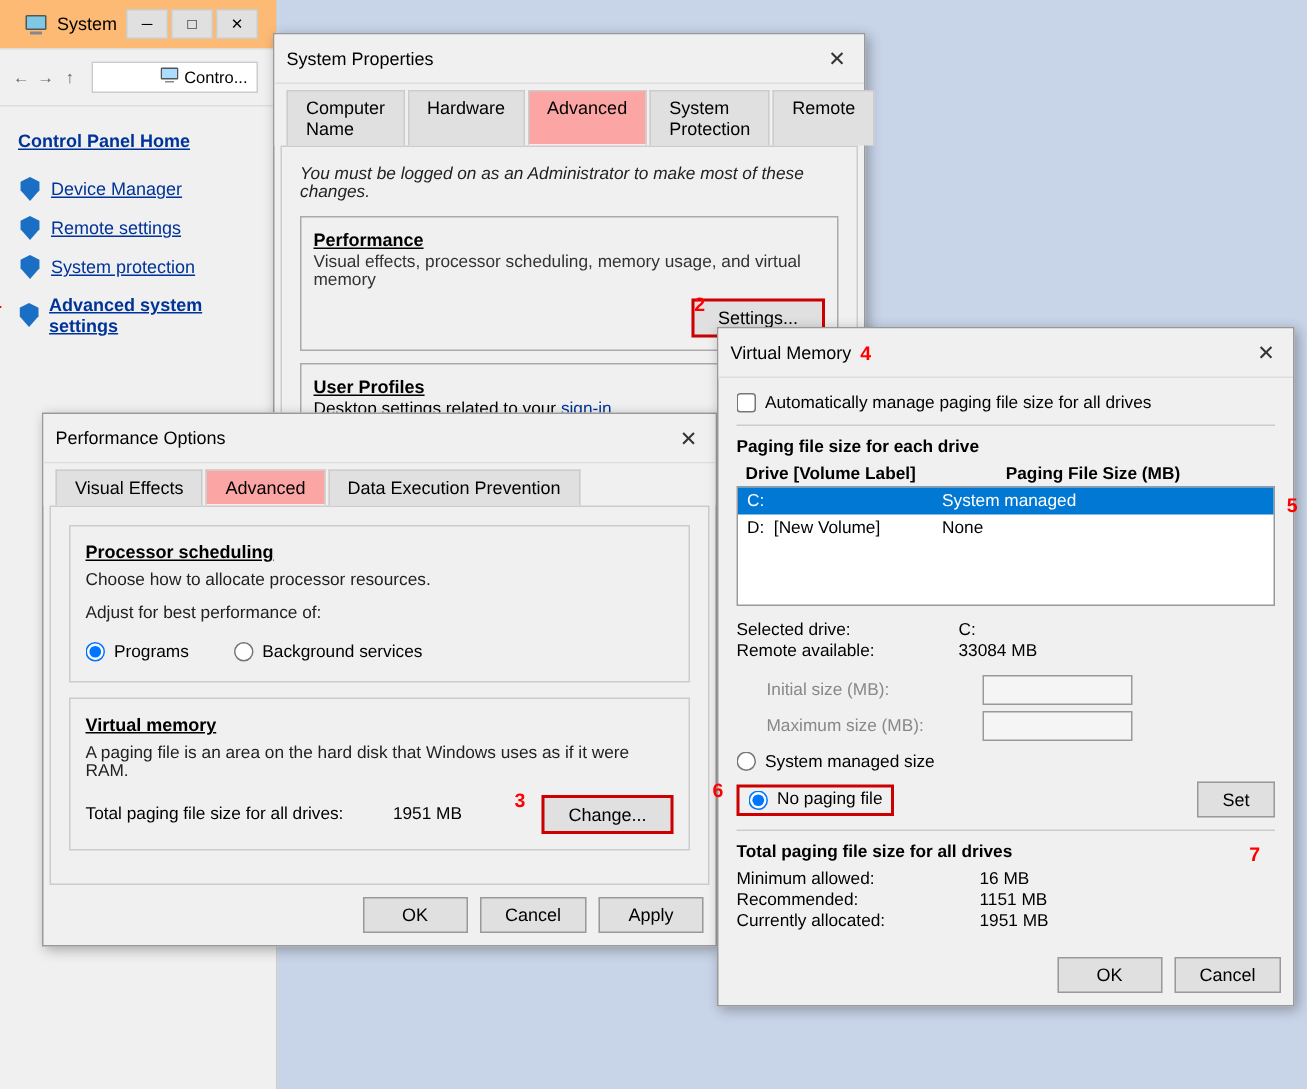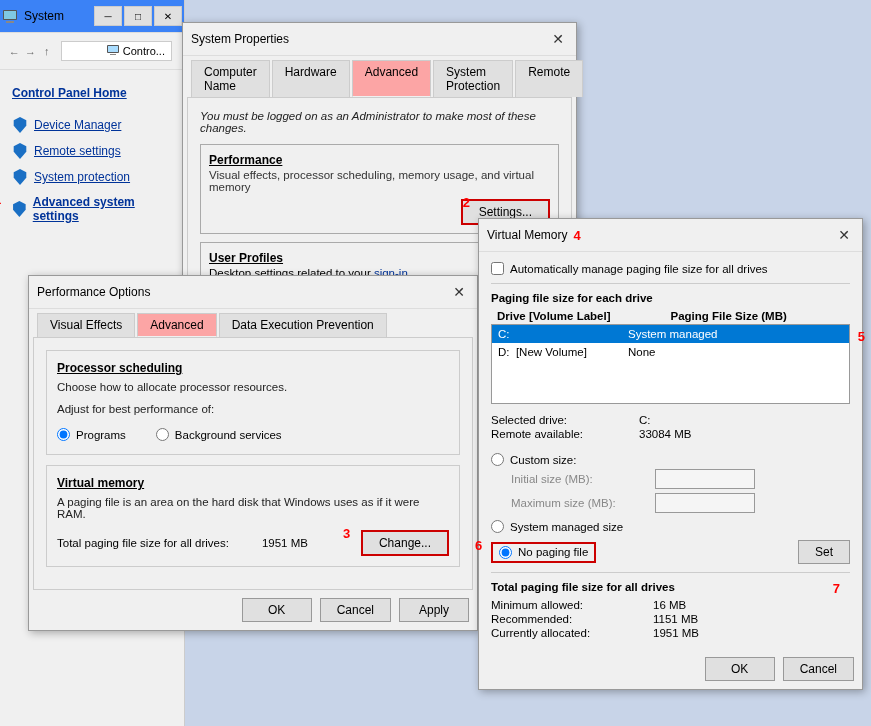--- a/index.html
+++ b/index.html
@@ -17,22 +17,22 @@
     .system-window {
       position: absolute;
       top: 0; left: 0;
       width: 185px;
       height: 726px;
       background: #f0f0f0;
       border-right: 1px solid #ccc;
     }
 
     .title-bar {
-      background: #3b82f6;
-      padding: 6px 2px;
+      background: #fdba74;
+      padding: 6px 16px;
       display: flex;
       align-items: center;
       gap: 6px;
       border-bottom: 1px solid #ddd;
       font-size: 12px;
     }
 
     .title-bar-icon {
       width: 16px; height: 16px;
       display: inline-block;
@@ -532,24 +532,20 @@
     </div>
 
     <div class="info-grid">
       <span>Selected drive:</span>
       <span>C:</span>
       <span>Remote available:</span>
       <span>33084 MB</span>
     </div>
 
     <div class="radio-group">
-      <label class="radio-row" style="display:flex; align-items:center; gap:6px; cursor:pointer;">
-        <input type="radio" name="vm_size" style="">
-        <span>Custom size:</span>
-      </label>
       <div class="input-group" style="margin-left:20px;">
         <span style="color:#888;">Initial size (MB):</span>
         <input type="text" class="text-input" style="width: 100px;">
       </div>
       <div class="input-group" style="margin-left:20px;">
         <span style="color:#888;">Maximum size (MB):</span>
         <input type="text" class="text-input" style="width: 100px;">
       </div>
 
       <label class="radio-row" style="display:flex; align-items:center; gap:6px; margin-top:4px; cursor:pointer;">

